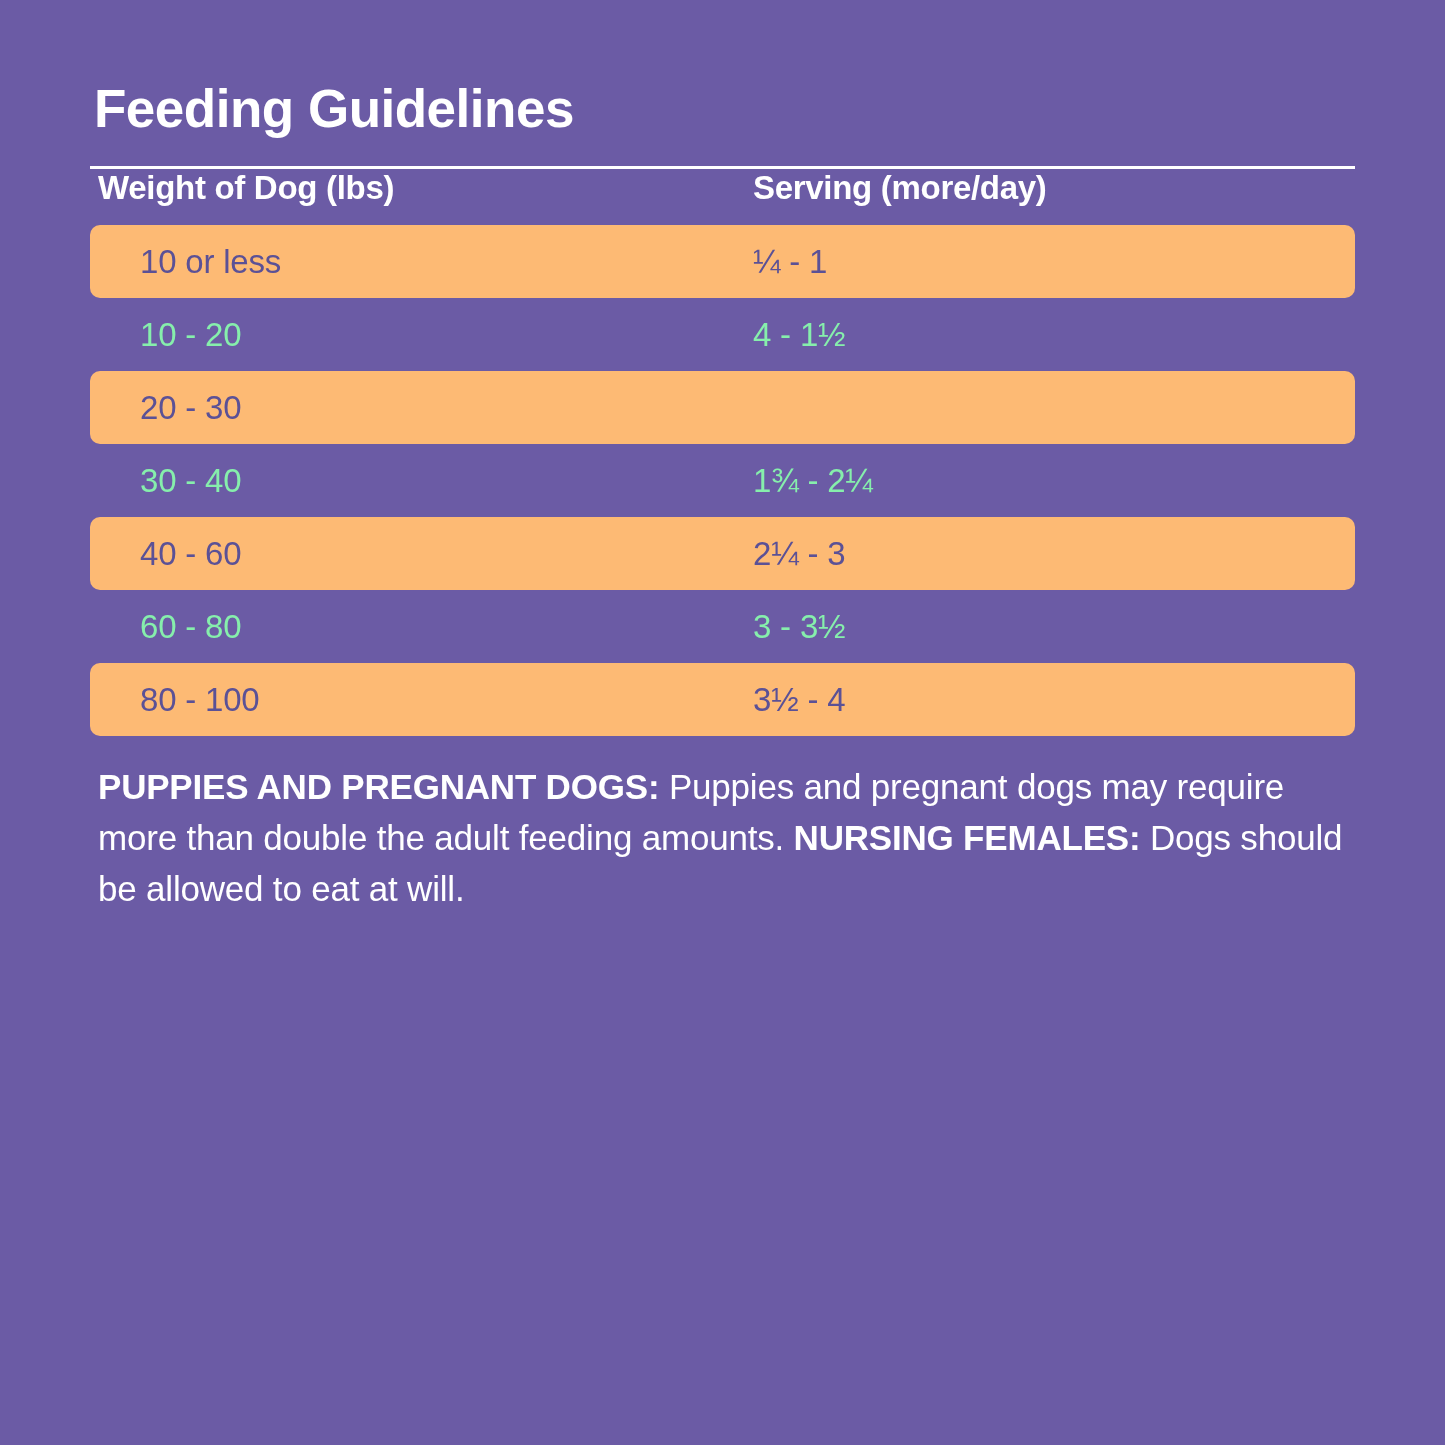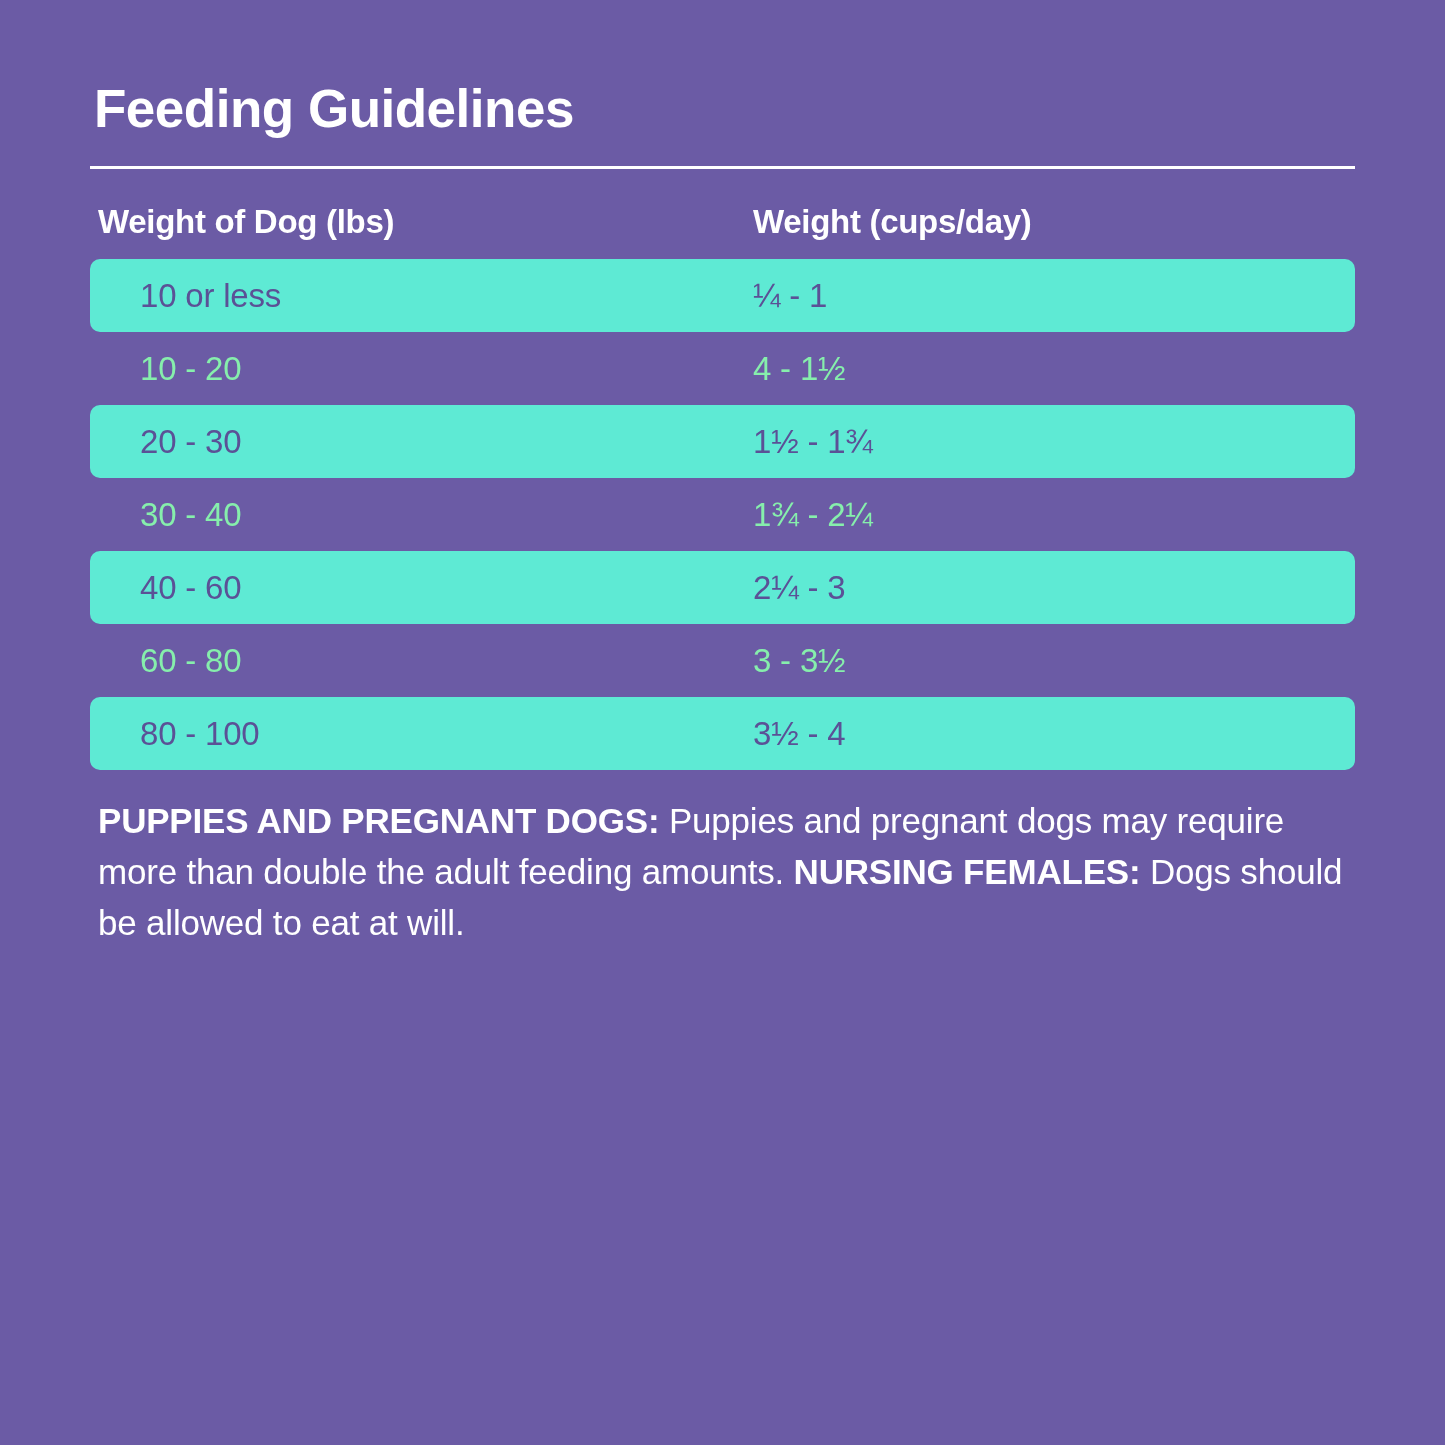--- a/index.html
+++ b/index.html
@@ -30,21 +30,20 @@
     padding: 0 0 0 4px;
   }
   .title-rule {
     margin-top: 28px;
     height: 3px;
     background: #FFFFFF;
     width: 100%;
   }
   .col-headers {
     display: flex;
-    margin-top: 34px;
     padding: 0 0 0 8px;
   }
   .col-head {
     color: #FFFFFF;
     font-size: 33px;
     font-weight: bold;
     letter-spacing: -0.3px;
   }
   .col-1 { width: 655px; flex: 0 0 655px; }
   .col-2 { flex: 1 1 auto; }
@@ -55,21 +54,21 @@
   }
   .row {
     display: flex;
     align-items: center;
     height: 73px;
     border-radius: 10px;
     box-sizing: border-box;
     padding-left: 8px;
   }
   .row.striped {
-    background: #5eead4;
+    background: #fdba74;
   }
   .cell {
     font-size: 33px;
     letter-spacing: -0.2px;
   }
   .row.striped .cell {
     color: #5B5196;
   }
   .row.plain .cell {
     color: #86efac;
@@ -99,38 +98,37 @@
 </head>
 <body>
 
 <div class="page">
 
   <h1 class="title">Feeding Guidelines</h1>
   <div class="title-rule"></div>
 
   <div class="col-headers">
     <div class="col-head col-1">Weight of Dog (lbs)</div>
-    <div class="col-head col-2">Weight (cups/day)</div>
+    <div class="col-head col-2">Serving (more/day)</div>
   </div>
 
   <div class="table">
 
     <div class="row striped">
       <div class="cell cell-weight">10 or less</div>
       <div class="cell cell-serving">¼ - 1</div>
     </div>
 
     <div class="row plain">
       <div class="cell cell-weight">10 - 20</div>
       <div class="cell cell-serving">4 - 1½</div>
     </div>
 
     <div class="row striped">
       <div class="cell cell-weight">20 - 30</div>
-      <div class="cell cell-serving">1½ - 1¾</div>
     </div>
 
     <div class="row plain">
       <div class="cell cell-weight">30 - 40</div>
       <div class="cell cell-serving">1¾ - 2¼</div>
     </div>
 
     <div class="row striped">
       <div class="cell cell-weight">40 - 60</div>
       <div class="cell cell-serving">2¼ - 3</div>

